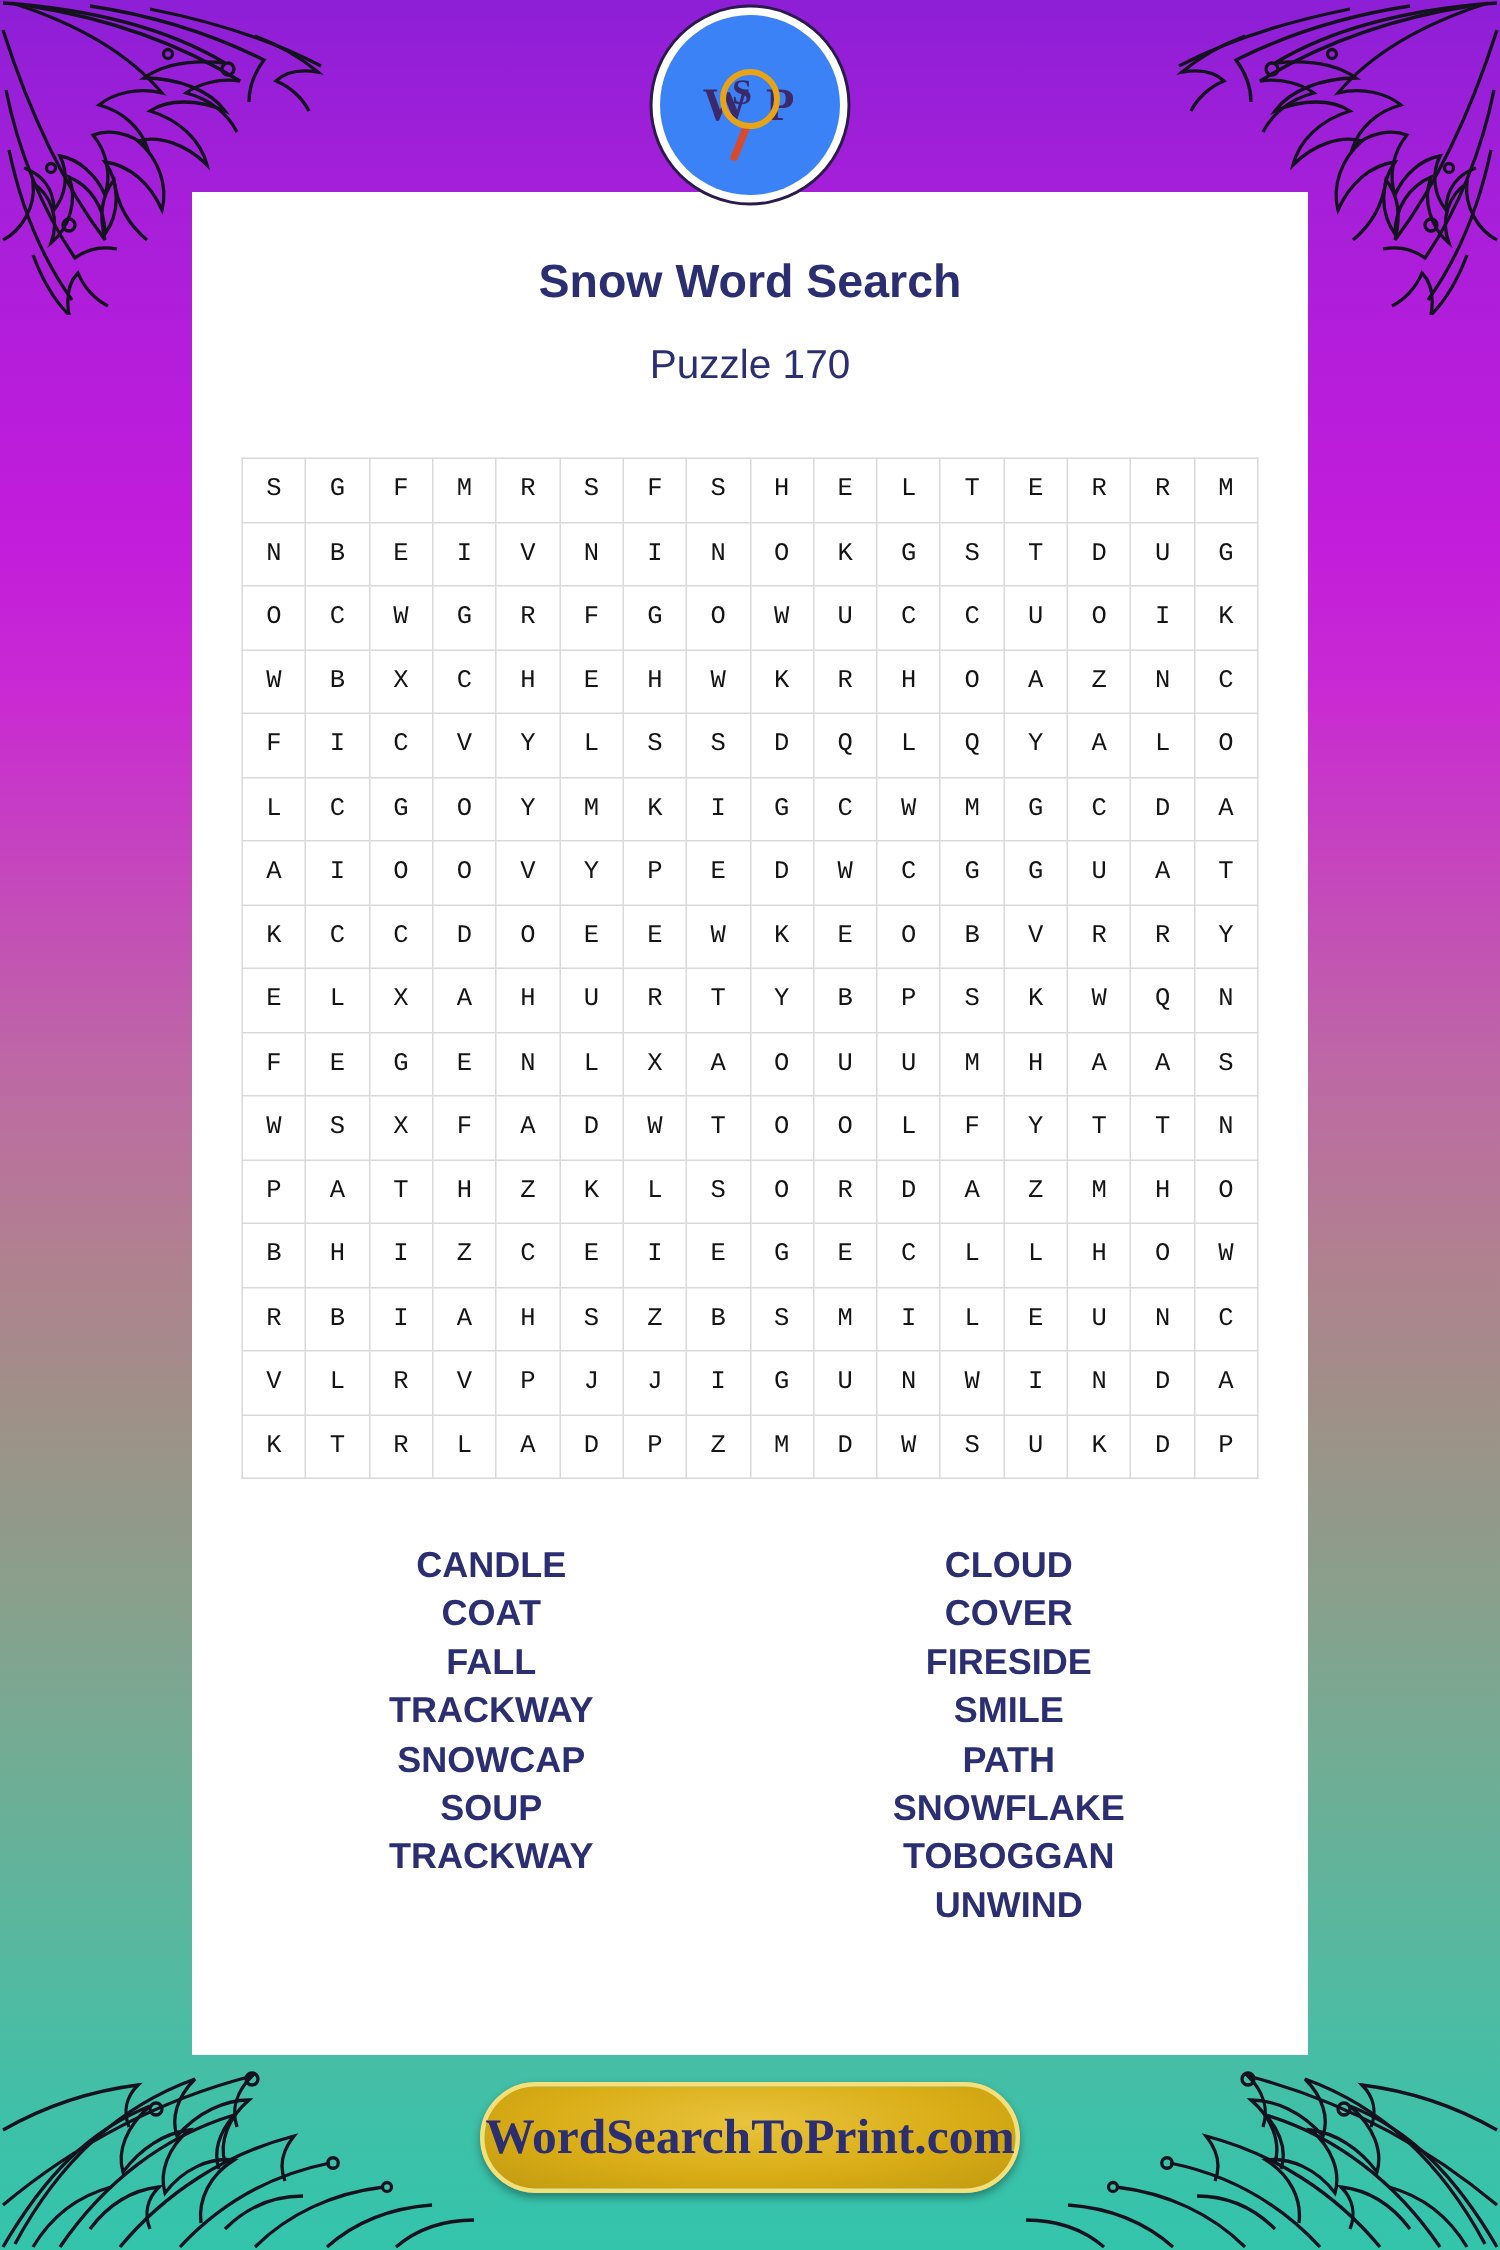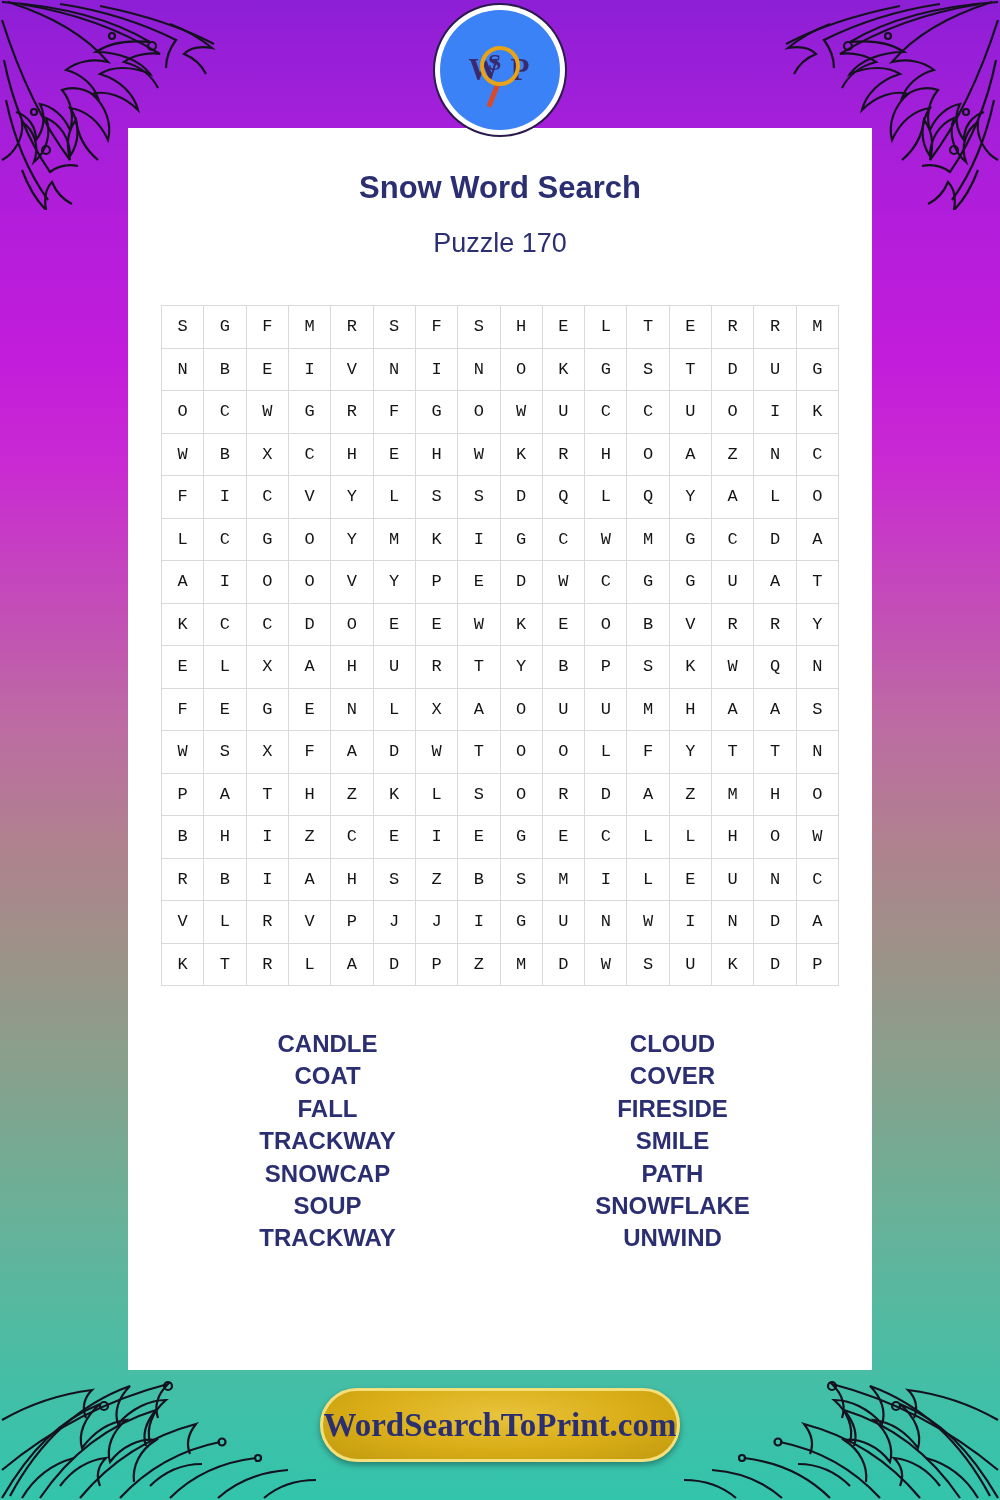--- a/index.html
+++ b/index.html
@@ -596,20 +596,21 @@
         <div>SOUP</div>
         <div>TRACKWAY</div>
       </div>
     <div class="wcol" id="words-right">
         <div>CLOUD</div>
         <div>COVER</div>
         <div>FIRESIDE</div>
         <div>SMILE</div>
         <div>PATH</div>
         <div>SNOWFLAKE</div>
+        <div>TOBOGGAN</div>
         <div>UNWIND</div>
       </div>
   </div>
 </div>
 
 <div class="footer-btn">
   <span>WordSearchToPrint.com</span>
 </div>
 
 </body></html>

